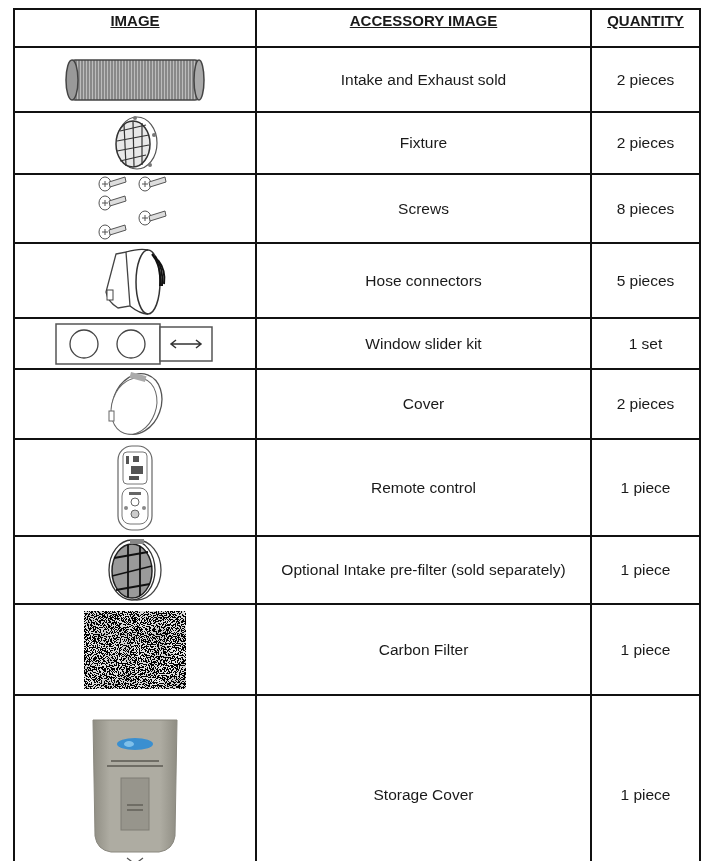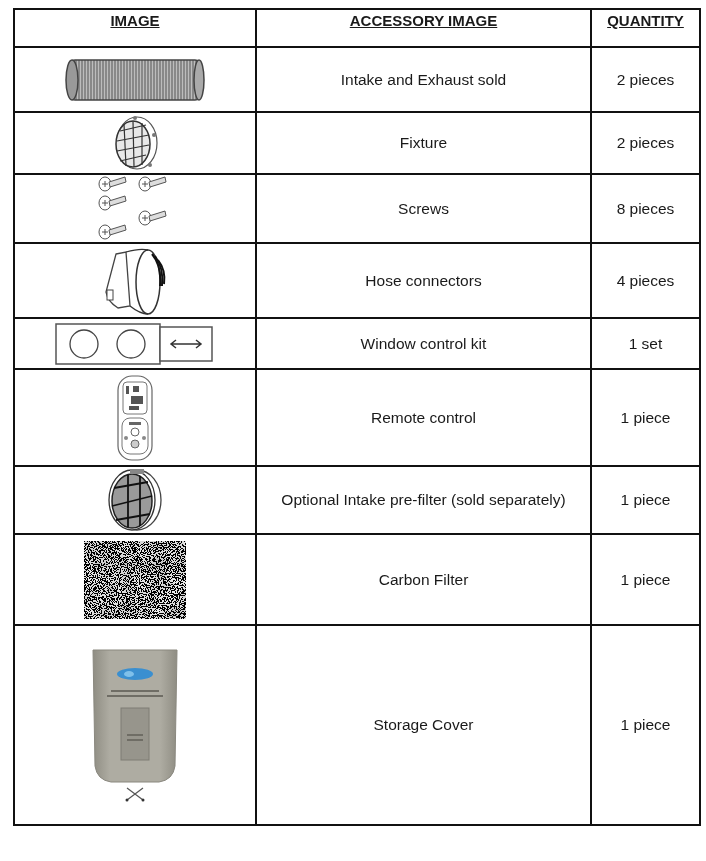--- a/index.html
+++ b/index.html
@@ -97,37 +97,49 @@
         <rect x="7" y="44" width="6" height="10" fill="#fff" stroke="#444"></rect>
         <ellipse cx="48" cy="36" rx="12" ry="32" fill="#fff" stroke="#333" stroke-width="1.5"></ellipse>
         <path d="M26 6 Q40 2 48 4" fill="none" stroke="#333" stroke-width="1.3"></path>
         <path d="M30 60 Q40 68 48 68" fill="none" stroke="#333" stroke-width="1.3"></path>
         <path d="M52 8 Q62 20 60 40" fill="none" stroke="#111" stroke-width="2"></path>
         <path d="M55 10 Q64 22 62 40" fill="none" stroke="#111" stroke-width="2"></path>
         <path d="M58 14 Q66 24 64 38" fill="none" stroke="#111" stroke-width="2"></path>
       </svg>
     </td>
     <td class="name">Hose connectors</td>
-    <td class="qty">4 pieces</td>
+    <td class="qty">5 pieces</td>
   </tr>
 
   <tr style="height:51px">
     <td>
       <svg width="160" height="44" viewBox="0 0 160 44">
         <rect x="1" y="2" width="104" height="40" fill="#fff" stroke="#555" stroke-width="1.5"></rect>
         <rect x="105" y="5" width="52" height="34" fill="#fff" stroke="#555" stroke-width="1.5"></rect>
         <circle cx="29" cy="22" r="14" fill="none" stroke="#444" stroke-width="1.3"></circle>
         <circle cx="76" cy="22" r="14" fill="none" stroke="#444" stroke-width="1.3"></circle>
         <path d="M117 22 H145 M121 18 L116 22 L121 26 M141 18 L146 22 L141 26" fill="none" stroke="#333" stroke-width="1.5"></path>
       </svg>
     </td>
-    <td class="name">Window control kit</td>
+    <td class="name">Window slider kit</td>
     <td class="qty">1 set</td>
   </tr>
 
+  <tr style="height:70px">
+    <td>
+      <svg width="60" height="66" viewBox="0 0 60 66">
+        <ellipse cx="32" cy="33" rx="24" ry="31" fill="#fff" stroke="#555" stroke-width="1.3" transform="rotate(20 32 33)"></ellipse>
+        <ellipse cx="29" cy="35" rx="22" ry="29" fill="#fff" stroke="#666" stroke-width="1" transform="rotate(20 29 35)"></ellipse>
+        <rect x="25" y="3" width="16" height="6" fill="#aaa" transform="rotate(15 33 6)"></rect>
+        <rect x="4" y="40" width="5" height="10" fill="#fff" stroke="#666"></rect>
+      </svg>
+    </td>
+    <td class="name">Cover</td>
+    <td class="qty">2 pieces</td>
+  </tr>
 
   <tr style="height:97px">
     <td>
       <svg width="40" height="88" viewBox="0 0 40 88">
         <rect x="3" y="2" width="34" height="84" rx="14" fill="#fff" stroke="#666" stroke-width="1.2"></rect>
         <rect x="8" y="8" width="24" height="32" rx="4" fill="#fff" stroke="#777"></rect>
         <g fill="#555">
               <rect x="11" y="12" width="3" height="8"></rect>
               <rect x="18" y="12" width="6" height="6"></rect>
               <rect x="16" y="22" width="12" height="8"></rect>

